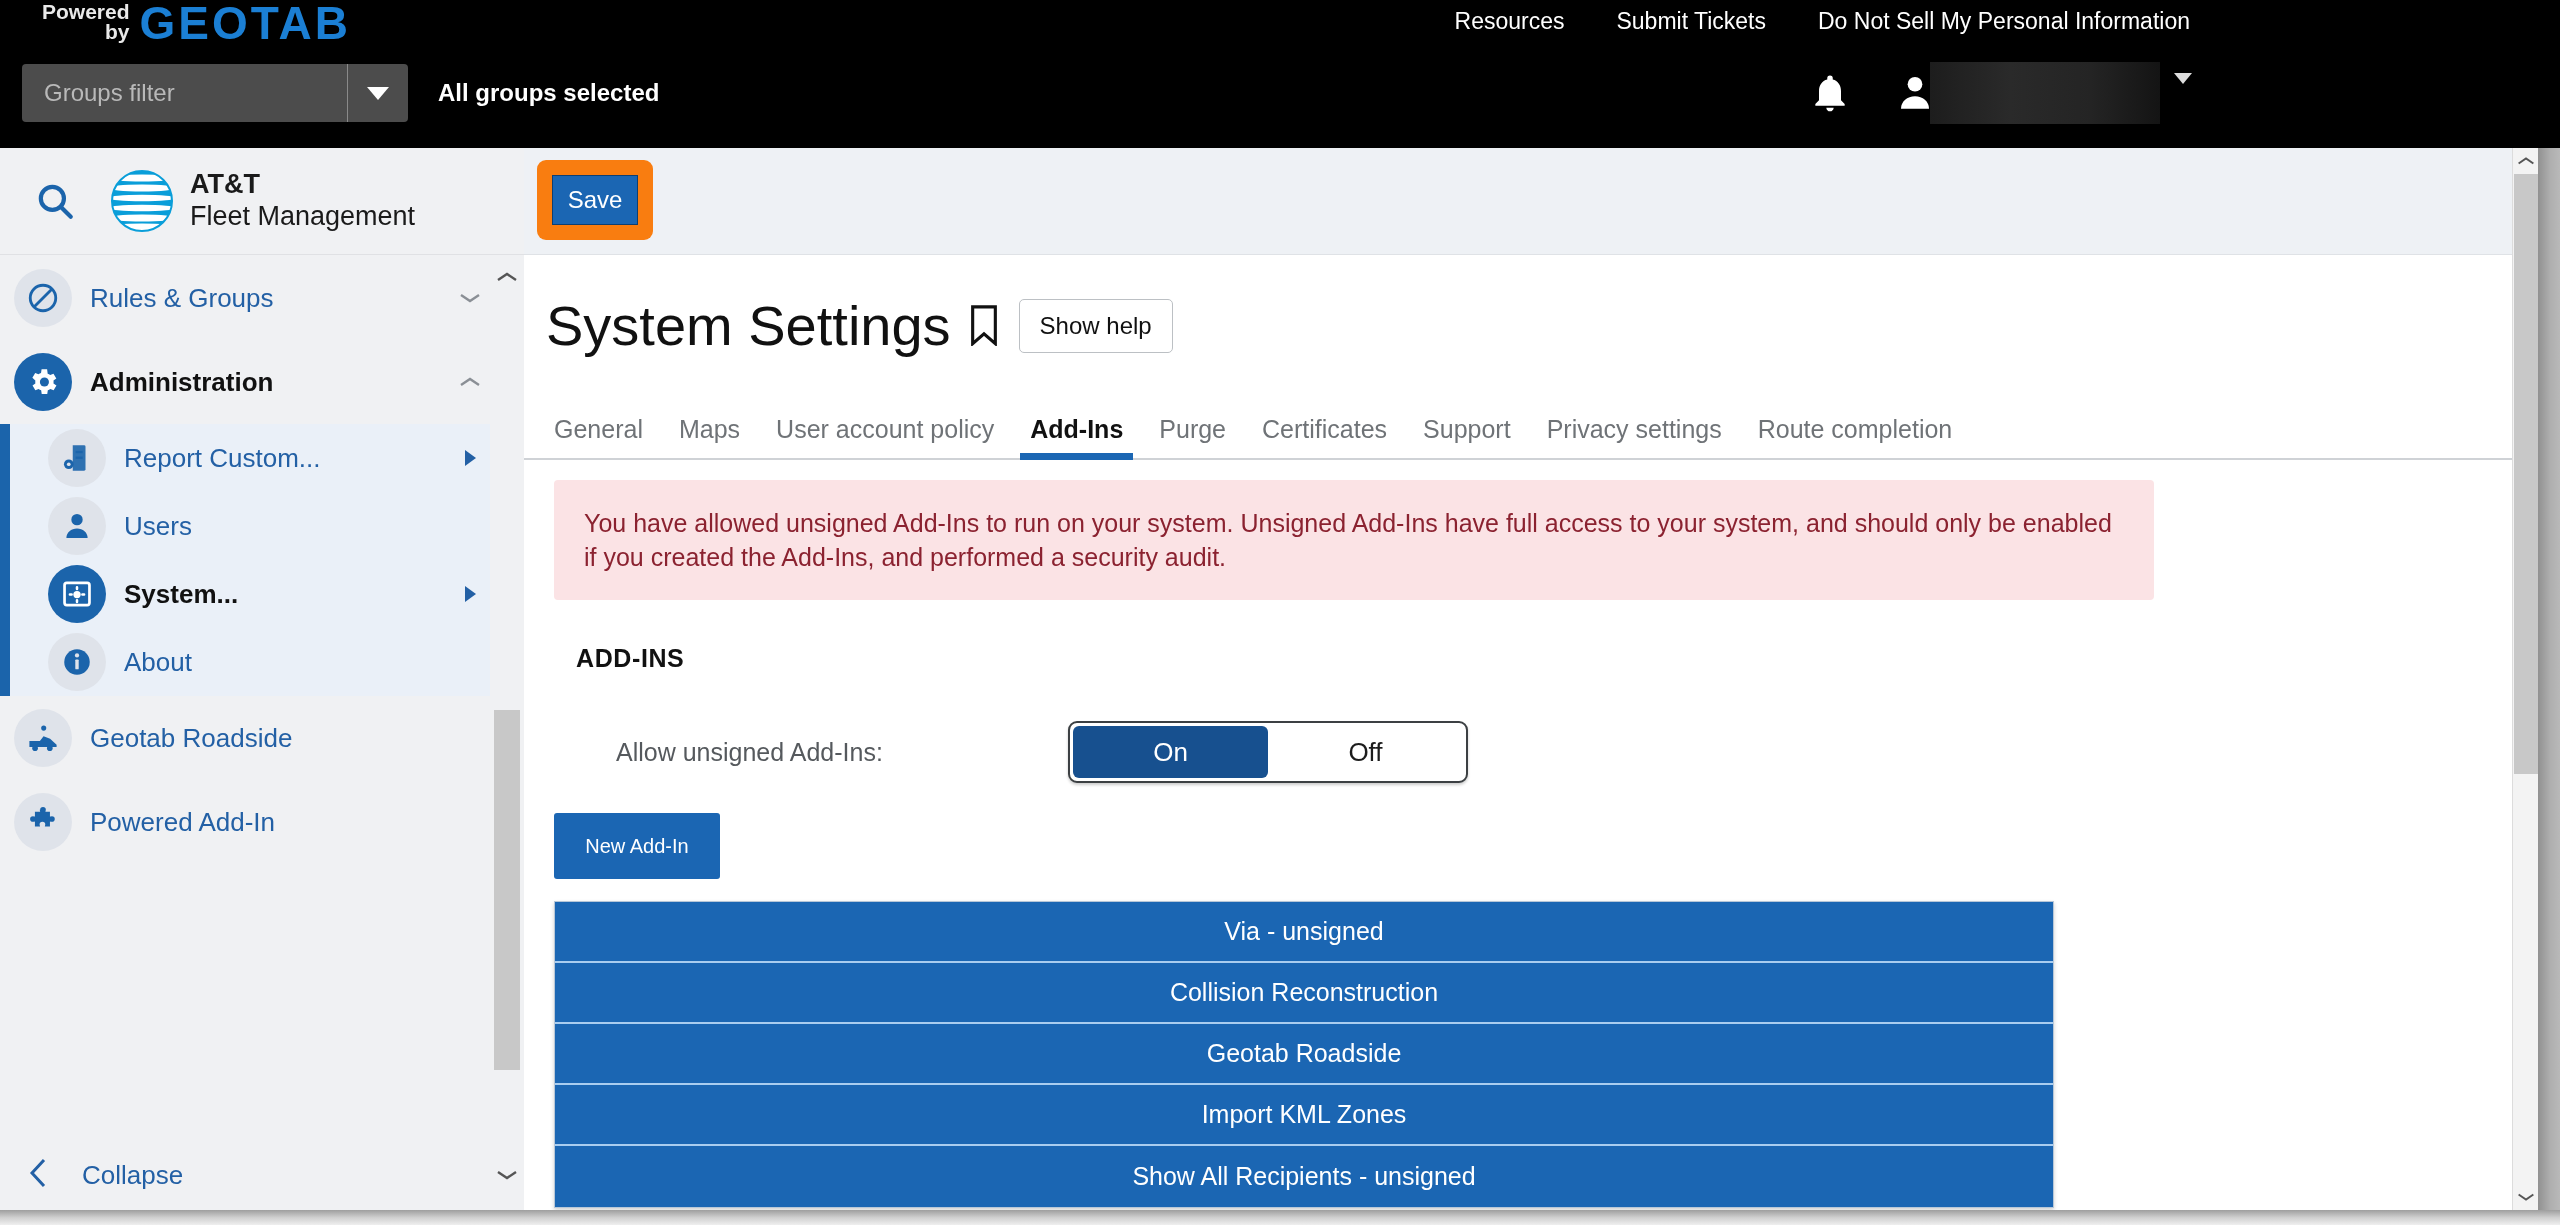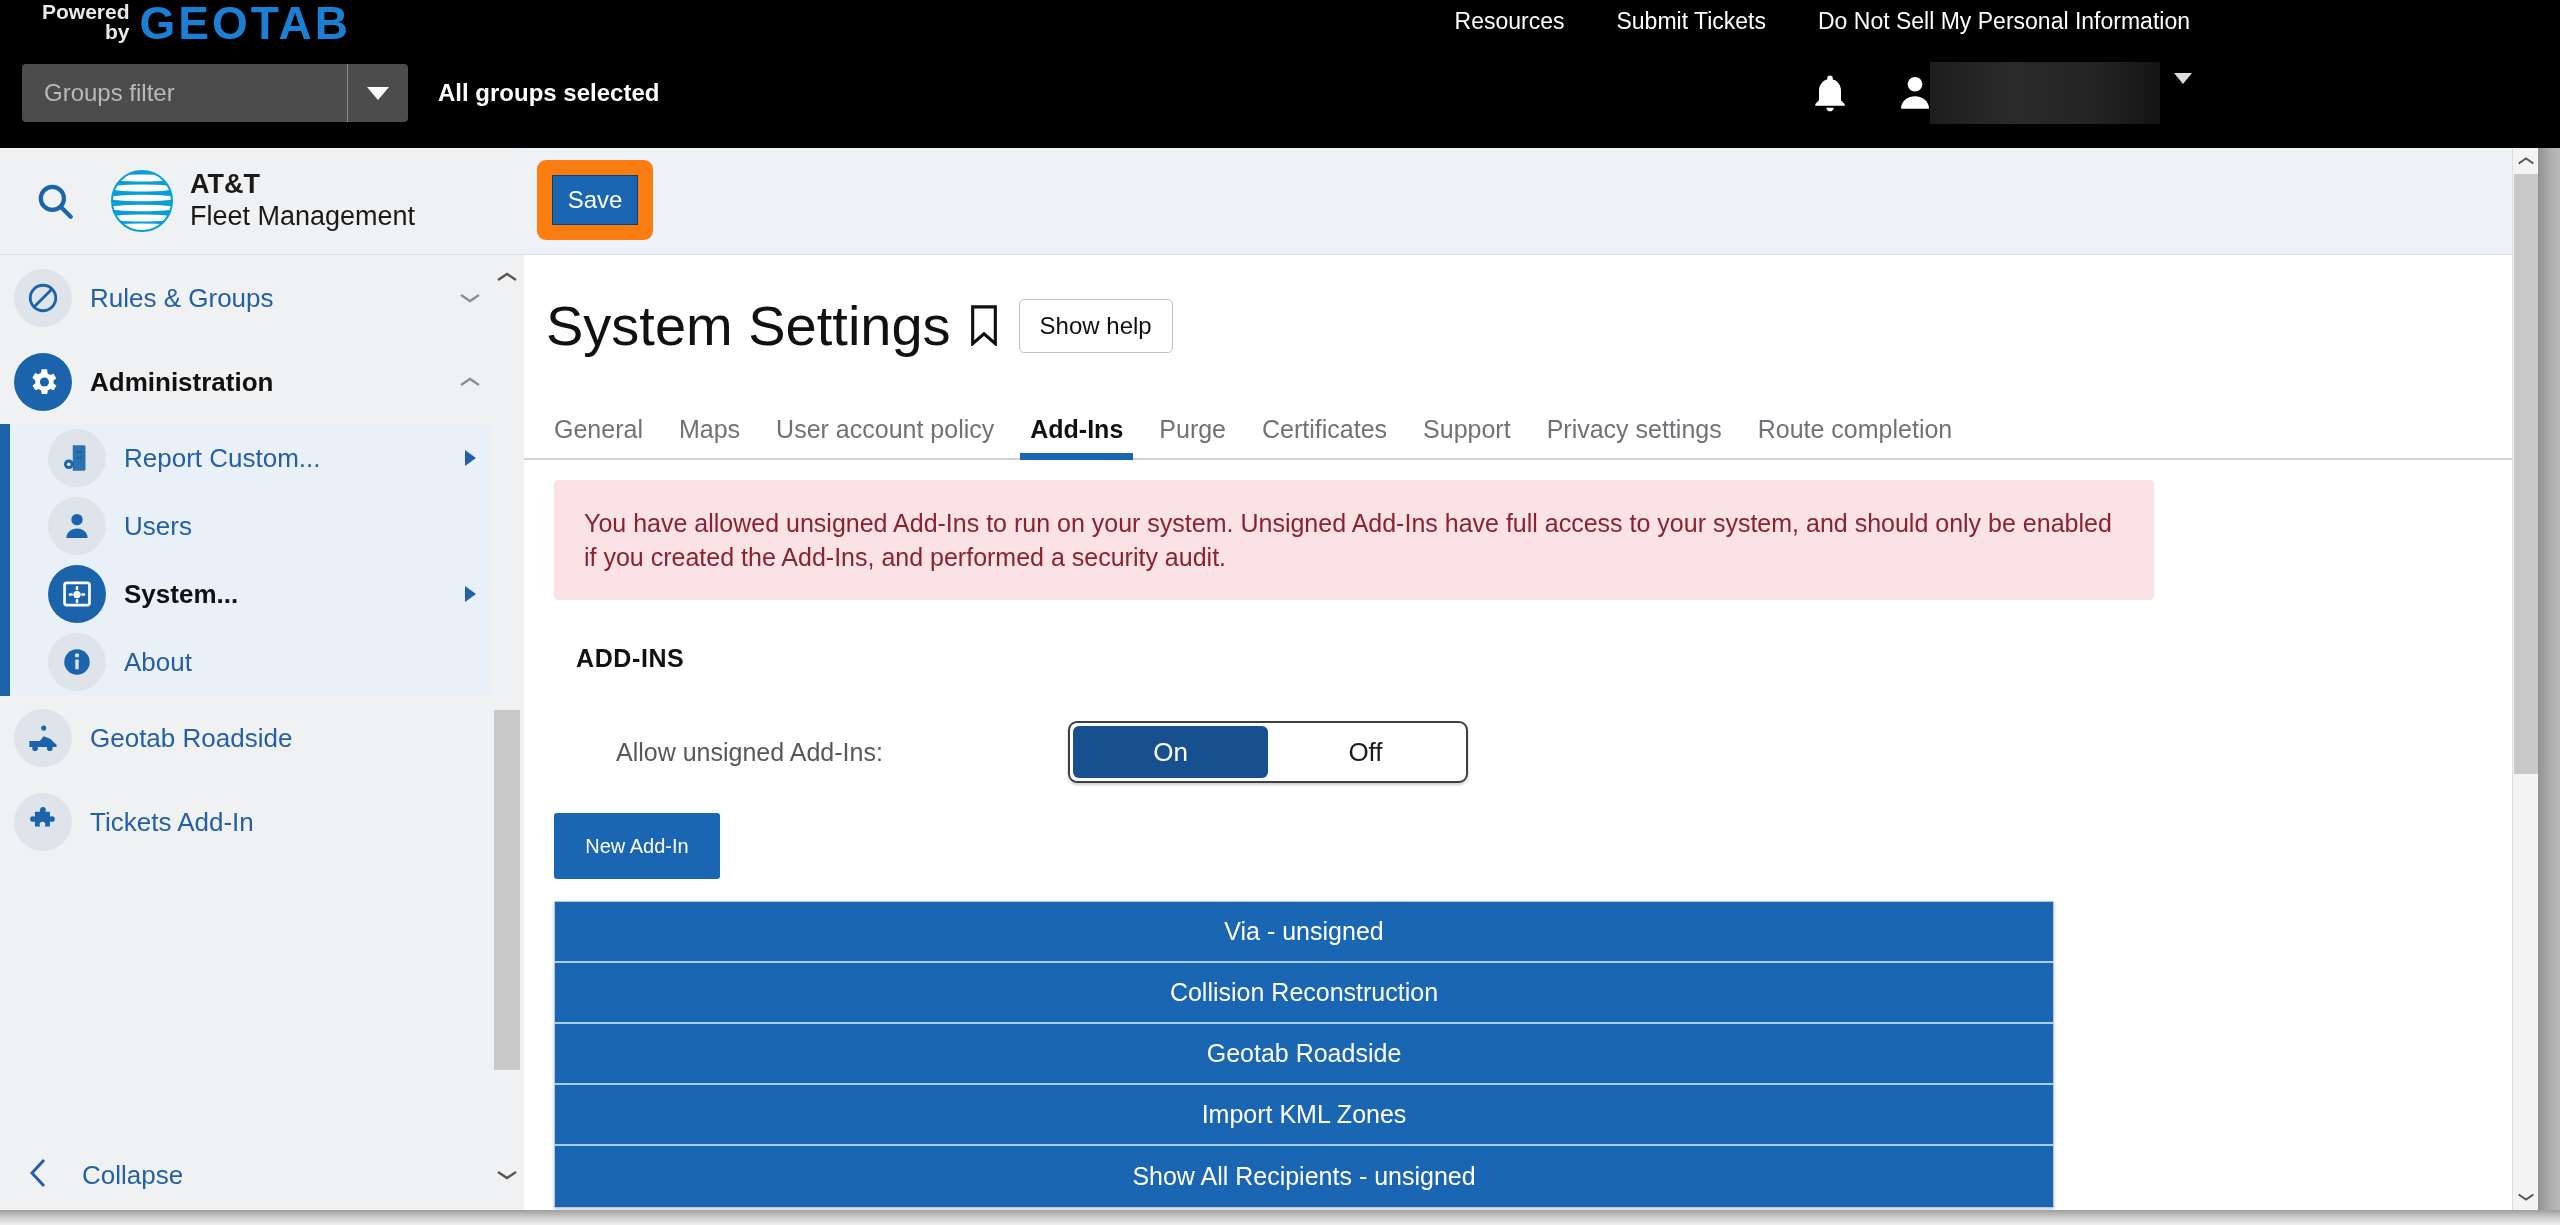--- a/index.html
+++ b/index.html
@@ -479,21 +479,21 @@
         <span class="lbl">Geotab Roadside</span>
         <span class="chevr"></span>
       </div>
 
       <div class="sbi group">
         <span class="ico-wrap ico-soft">
           <svg viewBox="0 0 24 24" fill="#1b64ab">
             <path d="M10 3.4a2 2 0 0 1 4 0c0 .6-.3 1-.3 1.4h3.2v3.4c.4 0 .8-.3 1.4-.3a2 2 0 0 1 0 4c-.6 0-1-.3-1.4-.3v3.6h-3.6c0-.4.3-.8.3-1.4a2 2 0 0 0-4 0c0 .6.3 1 .3 1.4H6.3v-3.6c-.4 0-.8.3-1.4.3a2 2 0 0 1 0-4c.6 0 1 .3 1.4.3V4.8h3.7c0-.4-.3-.8-.3-1.4z"></path>
           </svg>
         </span>
-        <span class="lbl">Tickets Add-In</span>
+        <span class="lbl">Powered Add-In</span>
         <span class="chevr"></span>
       </div>
     </div>
 
     <div id="sb-collapse">
       <span class="back-chev">
         <svg width="26" height="34" viewBox="0 0 26 34" fill="none" stroke="#2360a5" stroke-width="3">
           <polyline points="18,4 6,17 18,30"></polyline>
         </svg>
       </span>

